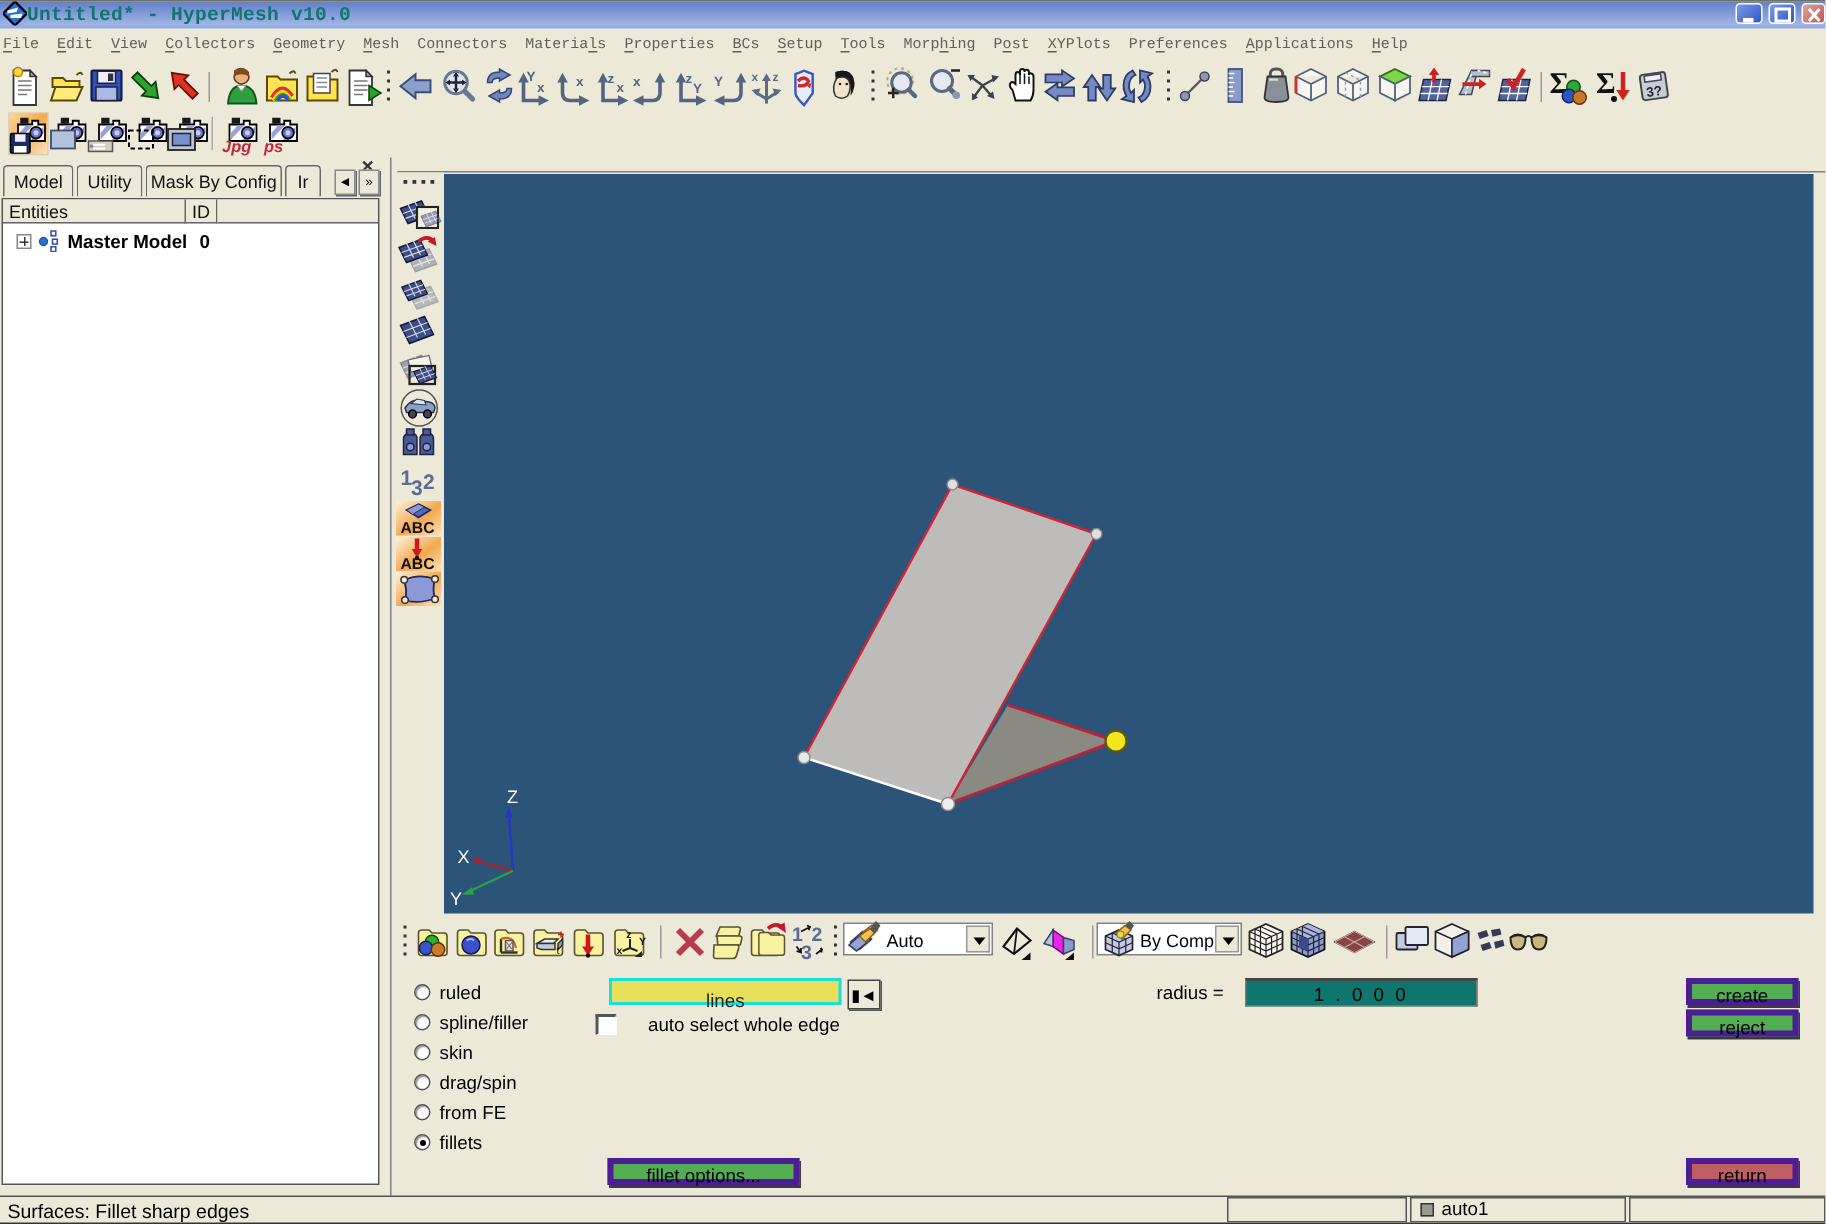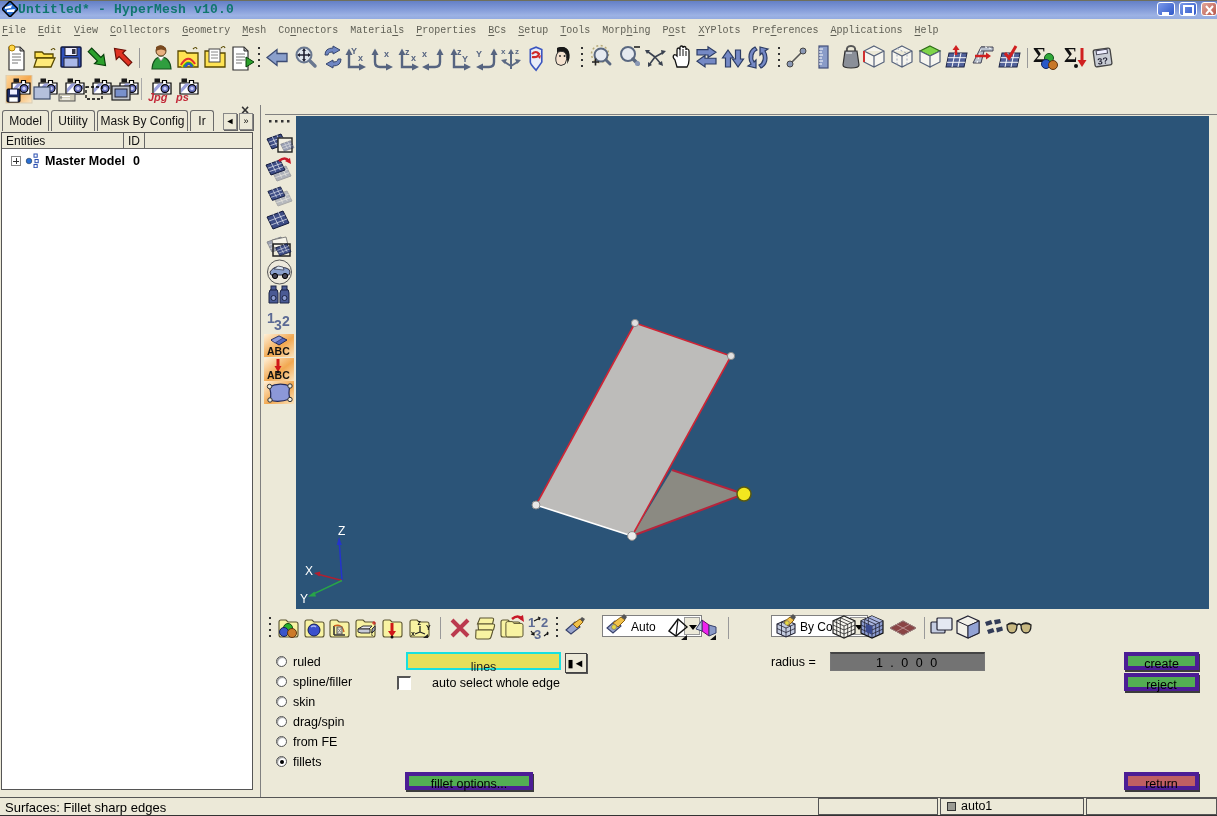--- a/index.html
+++ b/index.html
@@ -49,21 +49,21 @@
 
 #leftline { left:260px; top:105px; width:1px; height:692px; background:#808080; }
 #topline  { left:265px; top:114px; width:952px; height:1px; background:#808080; }
 #sidestrip { left:262px; top:115px; width:34px; height:494px; background:#ece9d8; }
 
 
 #viewport { left:296px; top:116px; width:913px; height:493px; background:#2b5478; }
 
 
 #btoolbar { left:262px; top:609px; width:955px; height:36px; }
-.combo { position:absolute; background:#fff; border:1px solid #808080; height:22px;margin-left:40px; }
+.combo { position:absolute; background:#fff; border:1px solid #808080; height:22px; }
 .combo .txt { position:absolute; left:28px; top:4px; font-size:12px; color:#000; }
 .combo .drop { position:absolute; right:1px; top:1px; width:16px; height:18px;
   background:#ece9d8; border:1px solid #999; }
 .combo .drop:after { content:""; position:absolute; left:4px; top:7px;
   border:4px solid transparent; border-top:5px solid #000; }
 
 
 #bpanel { left:262px; top:645px; width:955px; height:153px; background:#ece9d8; font-size:12px; color:#000; }
 .radio { position:absolute; width:11px; height:11px; border-radius:50%;
   background:#fff; border:1px solid #555; box-shadow:inset 1px 1px 1px #999; }
@@ -72,21 +72,21 @@
 .rlabel { position:absolute; font-size:12.5px; }
 #linesbox { position:absolute; left:144px; top:7px; width:155px; height:18px;
   background:#e6df5a; border:2px solid #18e0e0; text-align:center; font-size:12.5px;
   padding-top:6px; color:#222; }
 #rewbtn { position:absolute; left:303px; top:8px; width:22px; height:20px;
   background:#ece9d8; border:1px solid #444; box-shadow:1px 1px 0 #555; font-size:11px;
   text-align:center; color:#000; padding-top:3px; }
 #chkbox { position:absolute; left:135px; top:31px; width:14px; height:14px; background:#fff;
   border-top:2px solid #555; border-left:2px solid #555; border-right:1px solid #fff; border-bottom:1px solid #fff; }
 #radiuslbl { position:absolute; left:509px; top:10px; font-size:12.5px; }
-#radiusbox { position:absolute; left:568px; top:7px; width:155px; height:19px; background:#737373;
+#radiusbox { position:absolute; left:568px; top:7px; width:155px; height:19px; background:#0f766e;
   border:1px solid #777; border-top:2px solid #444; text-align:center; font-size:12.5px; padding-top:2px; letter-spacing:2px; }
 .gbtn { position:absolute; width:75px; height:18px; background:#53ae53;
   border:4px solid #4c1d95; box-shadow:1px 2px 0 #3c3c3c; text-align:center;
   font-size:12.5px; color:#000; padding-top:1px; }
 #returnbtn { background:#bf5f63; }
 
 
 #statusline { left:0; top:797px; width:1217px; height:1px; background:#555; }
 #status { left:0; top:798px; width:1217px; height:18px; background:#ece9d8;
   border-bottom:1px solid #333; font-size:12.5px; color:#000; }

